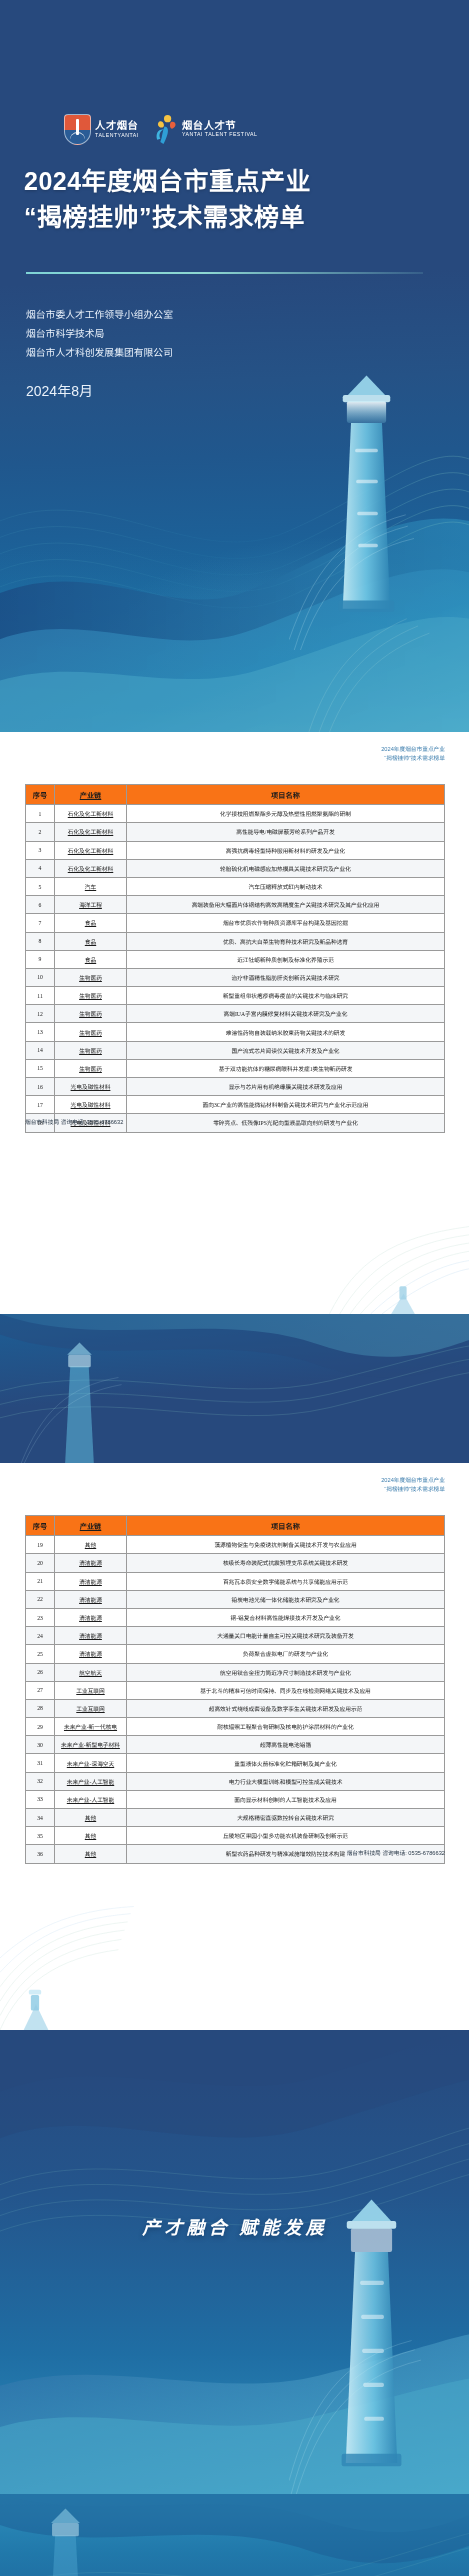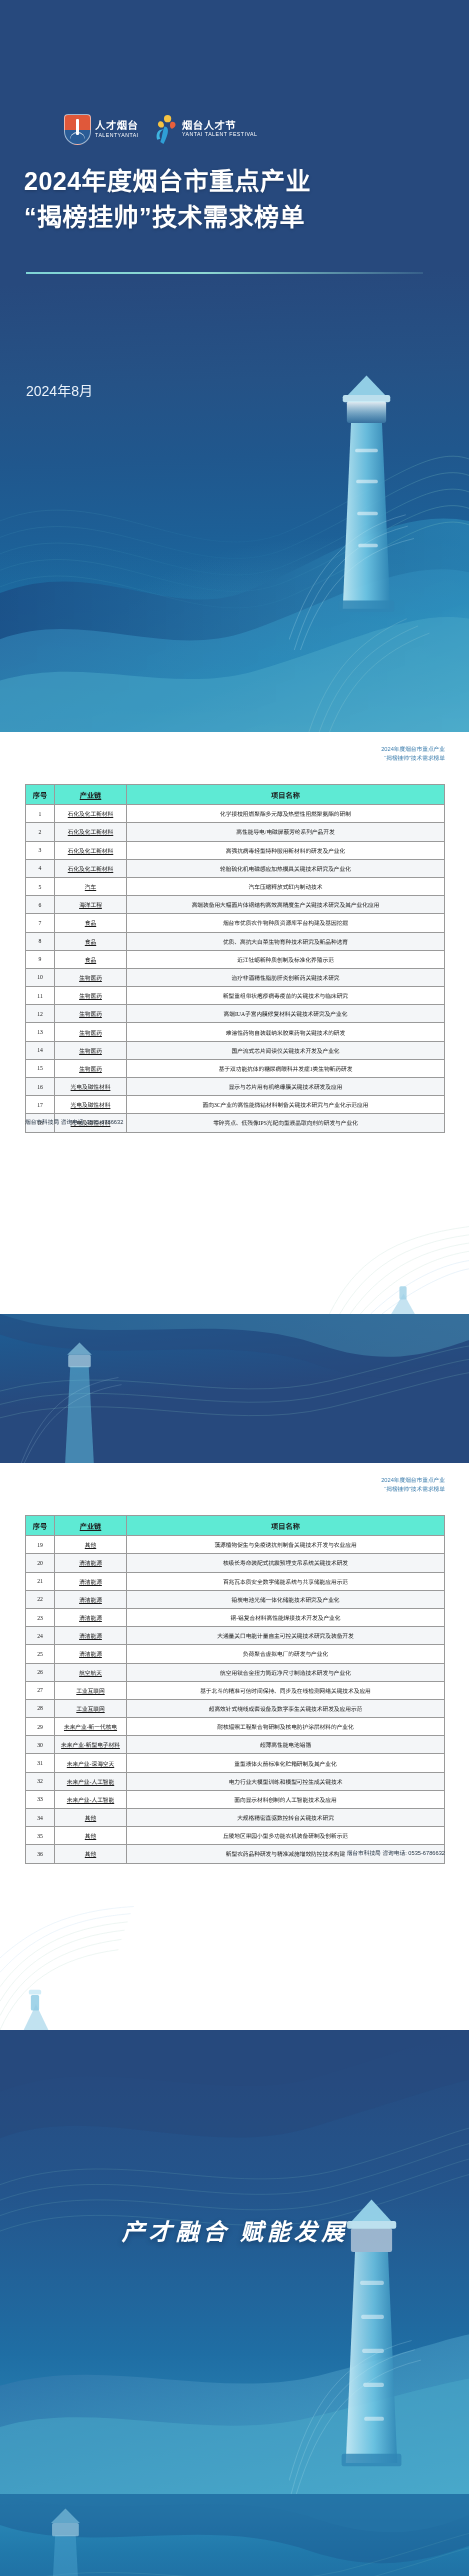--- a/index.html
+++ b/index.html
@@ -71,21 +71,21 @@
 
   table.list {
     position:absolute; border-collapse:collapse; width:420px; left:25px;
     background:#fff;
   }
   table.list th, table.list td {
     border:0.5px solid #9a9a9a; text-align:center; color:#1c1c1c;
     font-family:"Liberation Serif","DejaVu Serif",serif;
   }
   table.list th {
-    font-size:7.2px; font-weight:bold; padding:4.6px 2.1px; background:#5eead4;
+    font-size:7.2px; font-weight:bold; padding:4.6px 2.1px; background:#f97316;
     font-family:"Liberation Sans","DejaVu Sans",sans-serif;
   }
   table.list td { font-size:5.7px; padding:4.1px 2.6px; }
   table.list tr:nth-child(even) td { background:#f4f6f8; }
   .col-no { width:29px; }
   .col-chain { width:72px;text-decoration:underline; }
   .table-note {
     position:absolute; left:25px; color:#2b3a4a; font-size:5.7px;
     font-family:"Liberation Sans","DejaVu Sans",sans-serif;
   }
@@ -99,21 +99,21 @@
   }
 
   
   .slogan-sec {
     position:absolute; left:0; width:470px;
     background:linear-gradient(180deg,#27497d 0%,#24558c 35%,#1f6ea4 70%,#2f90bd 100%);
     overflow:hidden;
   }
   .slogan {
     position:absolute; left:0; right:0; text-align:center;
-    color:#fff; font-size:23px; font-weight:bold; letter-spacing:4.1px;
+    color:#fff; font-size:18px; font-weight:bold; letter-spacing:4.1px;
     font-family:"Liberation Serif","DejaVu Serif",serif;
     font-style:italic;
     text-shadow:0 1.5px 5.2px rgba(0,20,50,.35);
   }
   
   .footer {
     position:absolute; left:0; width:470px;
     background:linear-gradient(180deg,#2f90bd 0%,#2179ab 22%,#1d5f96 55%,#27497d 100%);
     overflow:hidden;
   }
@@ -208,20 +208,25 @@
       </div>
     </div>
   </div>
 
   <div class="hero-title">
     <div>2024年度烟台市重点产业</div>
     <div>“揭榜挂帅”技术需求榜单</div>
   </div>
   <div class="hero-rule"></div>
 
+  <div class="hero-orgs">
+    <div>烟台市委人才工作领导小组办公室</div>
+    <div>烟台市科学技术局</div>
+    <div>烟台市人才科创发展集团有限公司</div>
+  </div>
   <div class="hero-date">2024年8月</div>
 </section>
 
 <section class="panel" style="top:732px; height:582px;">
   <svg class="panel-bg-wave" viewBox="0 0 912 340" preserveAspectRatio="none">
     <g stroke="#cfe5dd" fill="none" stroke-width="1" opacity=".85">
       <path d="M640,340 C690,240 760,190 912,170"></path>
       <path d="M660,340 C712,252 782,204 912,186"></path>
       <path d="M680,340 C734,264 804,218 912,202"></path>
       <path d="M700,340 C756,276 826,232 912,218"></path>

